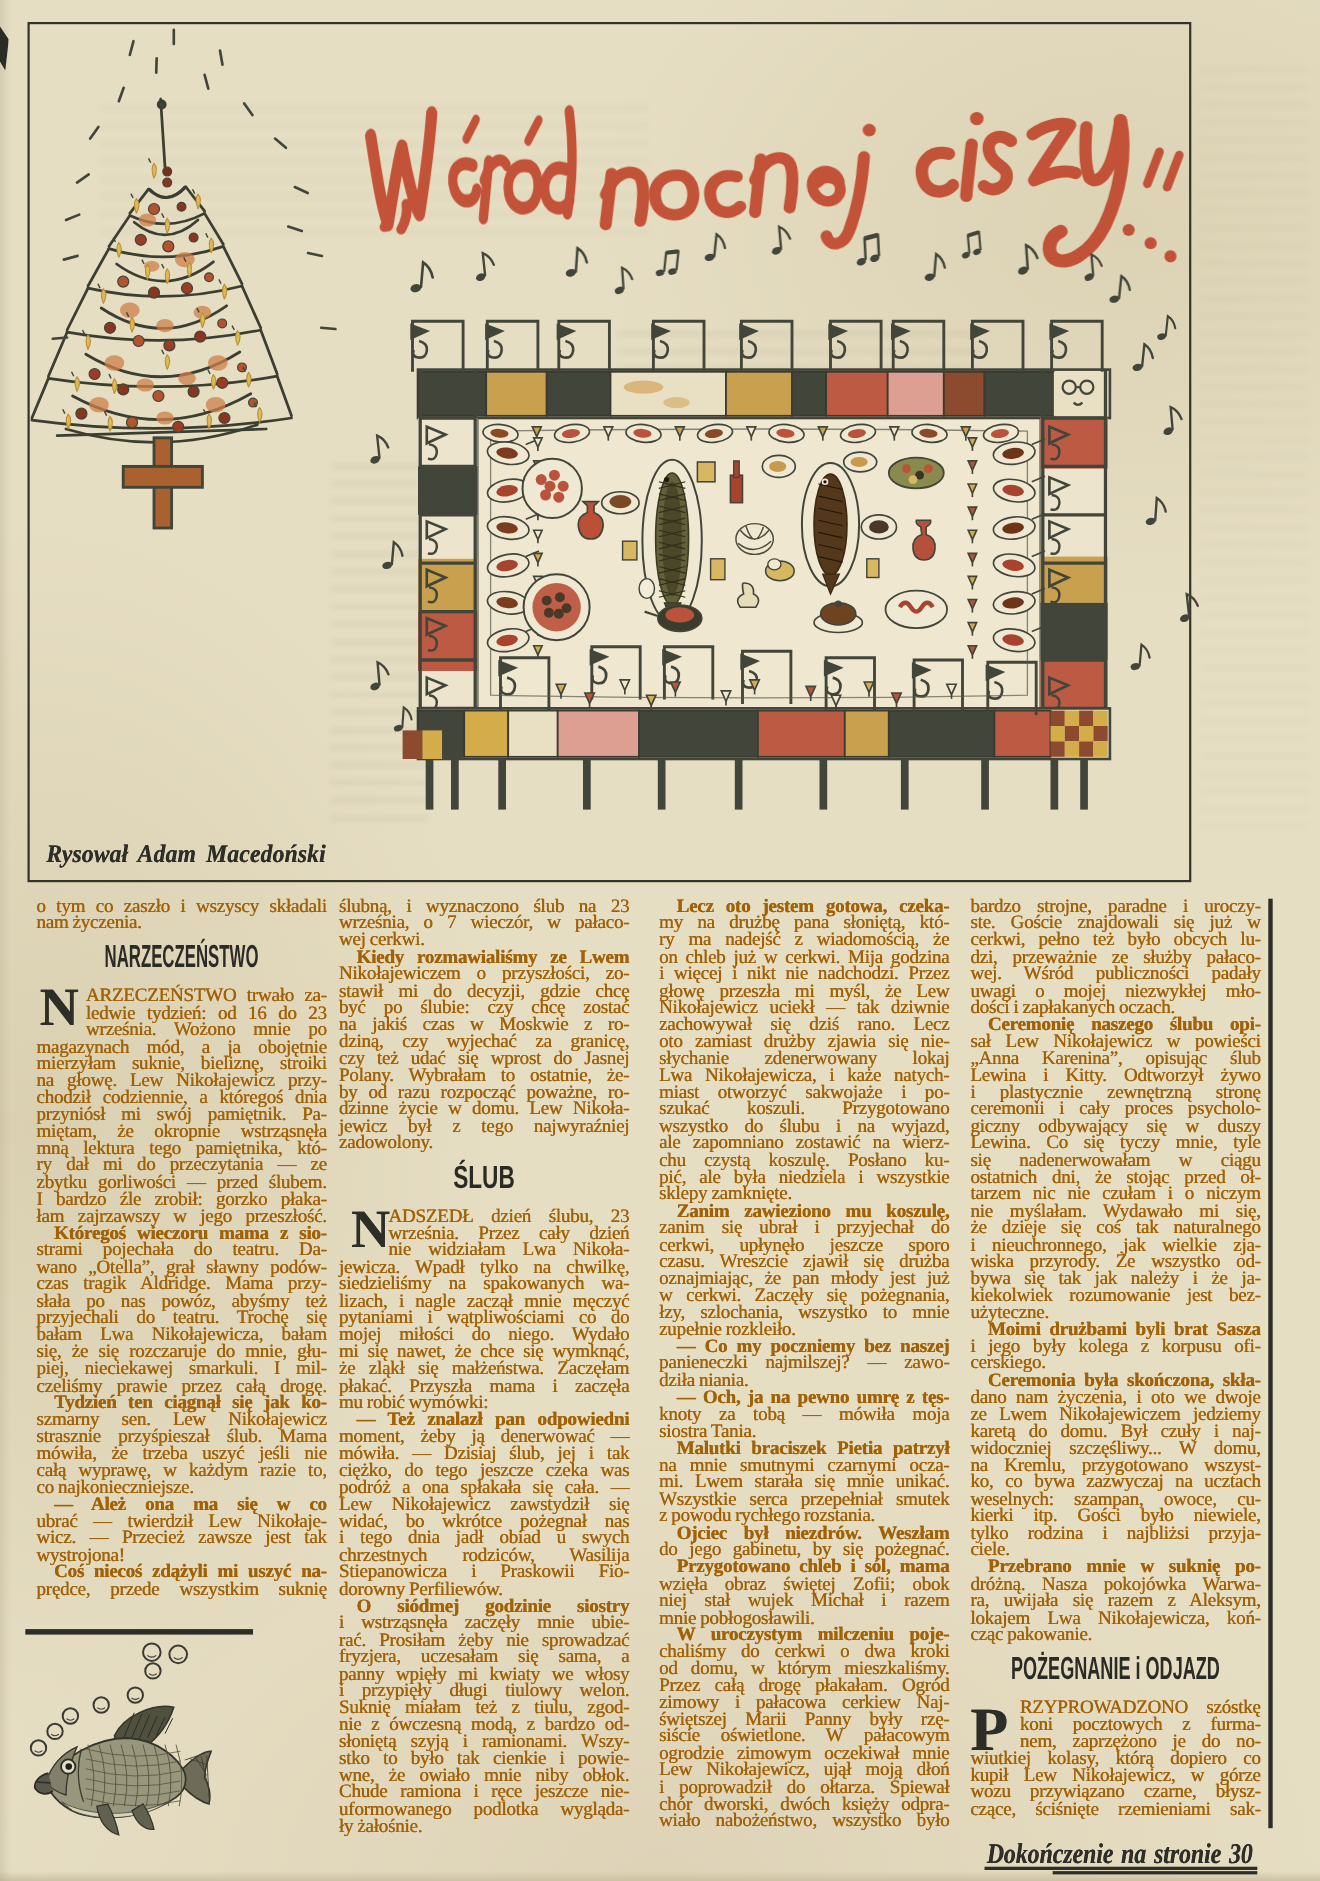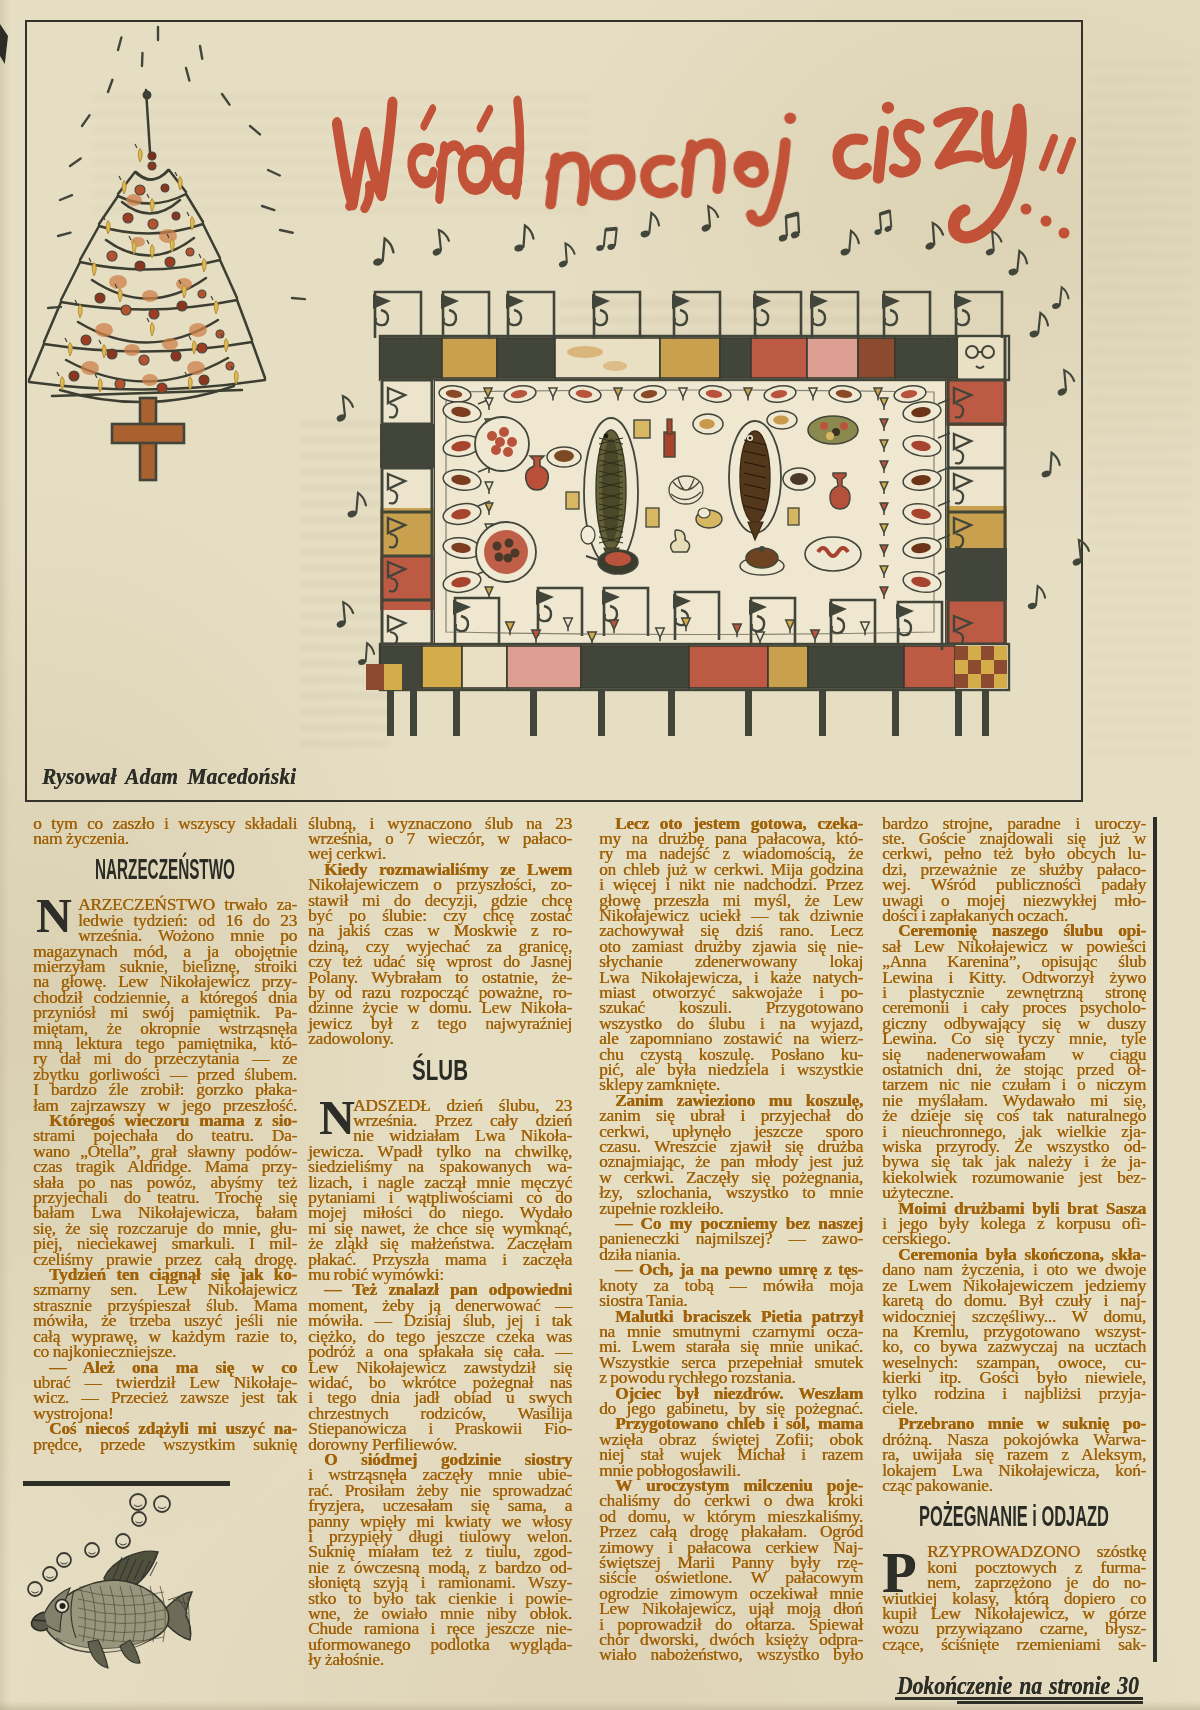--- a/index.html
+++ b/index.html
@@ -894,21 +894,21 @@
     <div class="l j">nie z ówczesną modą, z bardzo od-</div>
     <div class="l j">słoniętą szyją i ramionami. Wszy-</div>
     <div class="l j">stko to było tak cienkie i powie-</div>
     <div class="l j">wne, że owiało mnie niby obłok.</div>
     <div class="l j">Chude ramiona i ręce jeszcze nie-</div>
     <div class="l j">uformowanego podlotka wygląda-</div>
     <div class="l">ły żałośnie.</div>
   </div>
 <div class="col" style="left:599px">
     <div class="l j in">Lecz oto jestem gotowa, czeka-</div>
-    <div class="l j">my na drużbę pana pałacowa, któ-</div>
+    <div class="l j">my na drużbę pana słoniętą, któ-</div>
     <div class="l j">ry ma nadejść z wiadomością, że</div>
     <div class="l j">on chleb już w cerkwi. Mija godzina</div>
     <div class="l j">i więcej i nikt nie nadchodzi. Przez</div>
     <div class="l j">głowę przeszła mi myśl, że Lew</div>
     <div class="l j">Nikołajewicz uciekł — tak dziwnie</div>
     <div class="l j">zachowywał się dziś rano. Lecz</div>
     <div class="l j">oto zamiast drużby zjawia się nie-</div>
     <div class="l j">słychanie zdenerwowany lokaj</div>
     <div class="l j">Lwa Nikołajewicza, i każe natych-</div>
     <div class="l j">miast otworzyć sakwojaże i po-</div>

